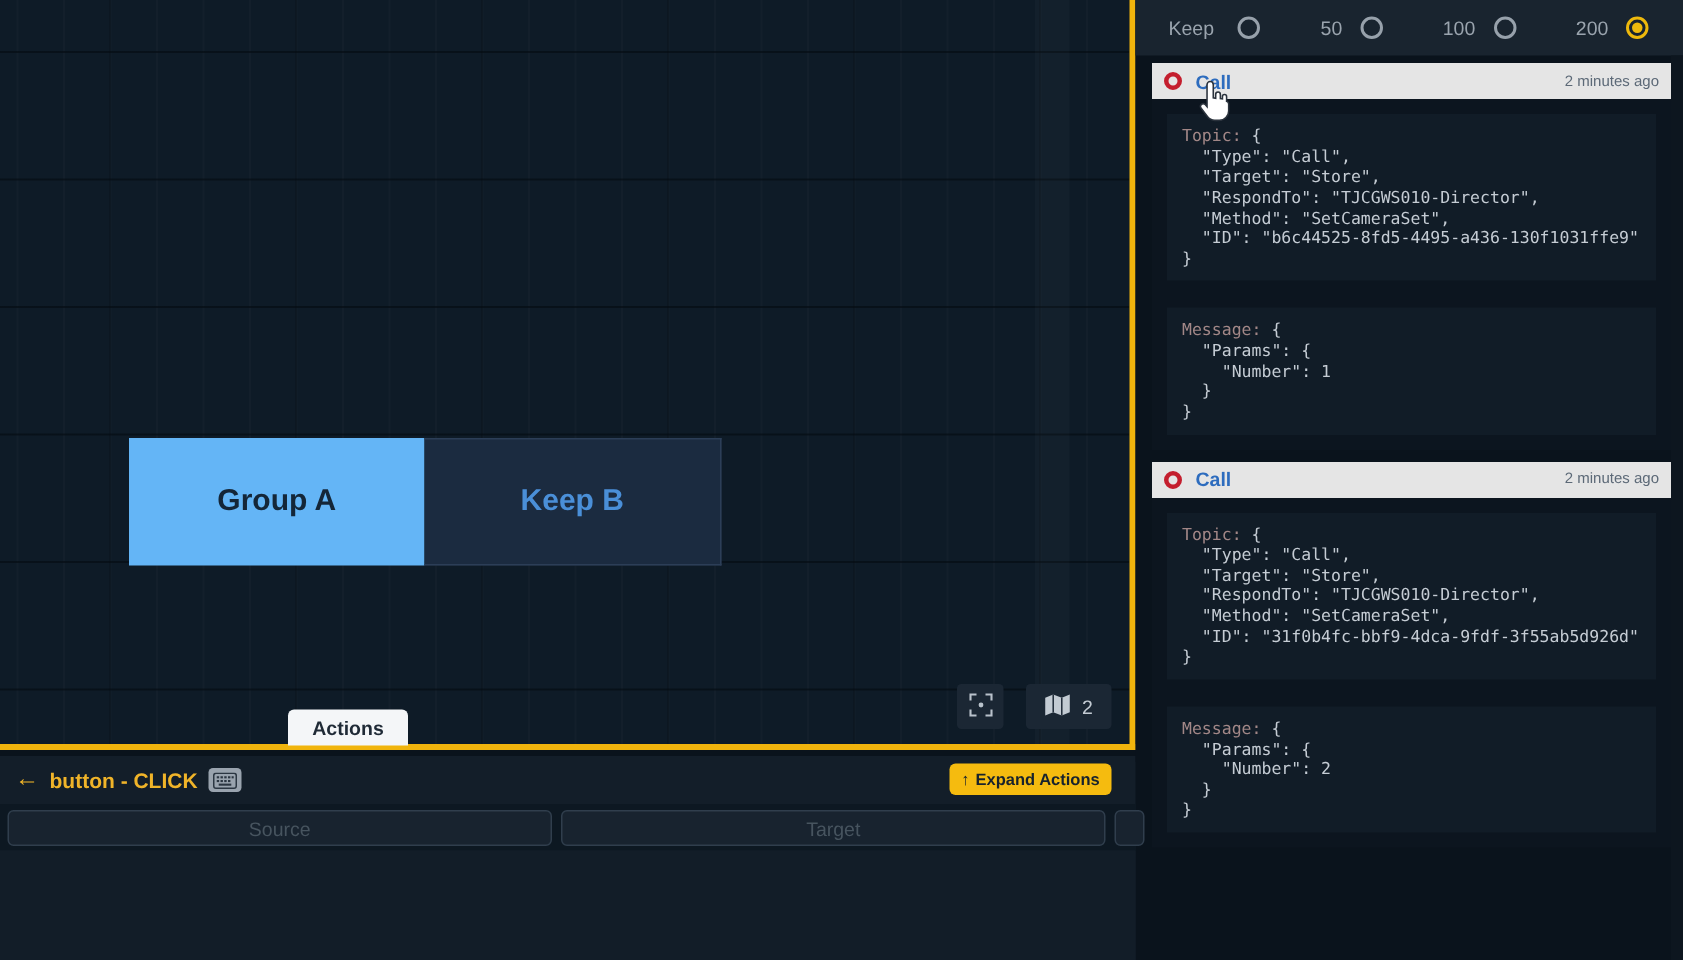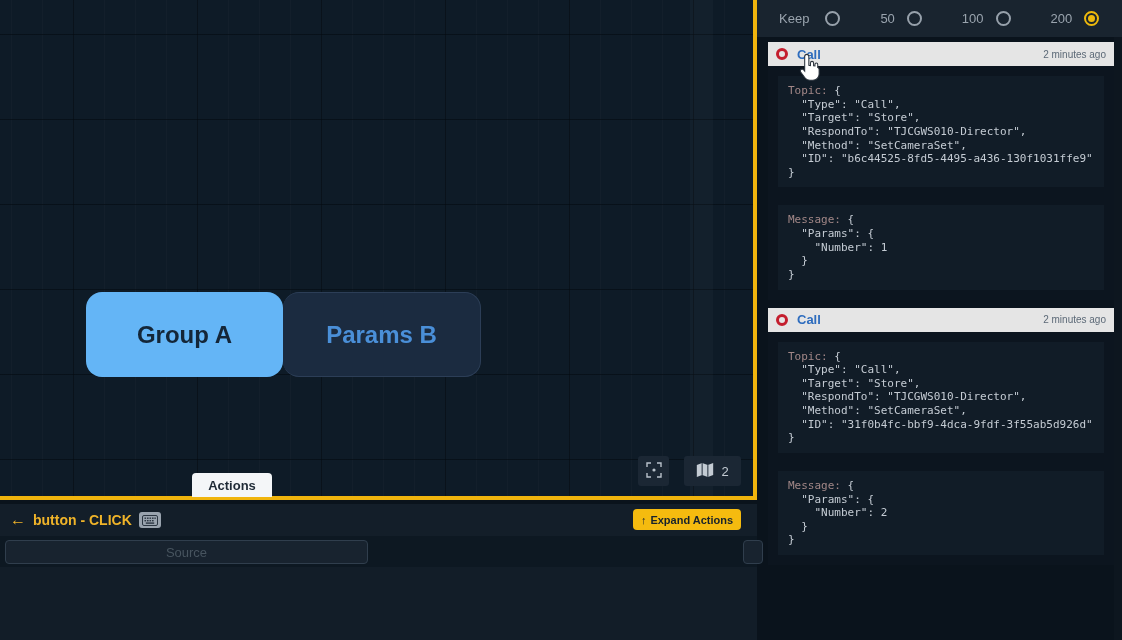--- a/index.html
+++ b/index.html
@@ -17,21 +17,21 @@
       linear-gradient(90deg, rgba(3,10,16,0.6) 1px, transparent 1px),
       linear-gradient(90deg, rgba(255,255,255,0.018) 1px, transparent 1px);
     background-size:100% 85px, 124px 100%, 31px 100%;
     background-position:0 34px, 73px 0, 11px 0;
   }
   .grid-band { position:absolute; top:0; left:690px; width:23px; height:100%;
     background:rgba(255,255,255,0.025); }
 
   .group-segments { position:absolute; left:86px; top:292px; display:flex; }
   .segment { width:197px; height:85px; display:flex; align-items:center; justify-content:center;
-    font-size:24px; font-weight:bold; cursor:pointer;border-radius:16px; }
+    font-size:20px; font-weight:bold; cursor:pointer; }
   .segment.selected { background:#64b5f6; color:#142638; }
   .segment.unselected { background:#1b2b40; color:#4a8fd8; border:1px solid #2c3e57; border-left:none; width:198px; }
 
   .actions-tab { position:absolute; left:192px; top:473px; width:80px; height:24px;
     background:#f4f6f8; border-radius:4px 4px 0 0; display:flex; align-items:center; justify-content:center;
     color:#1f2a36; font-size:13px; font-weight:bold; cursor:pointer; }
 
   .canvas-tools { position:absolute; right:12px; bottom:10px; display:flex; gap:15px; }
   .tool-btn { height:30px; background:#1b2734; border-radius:3px; display:flex; align-items:center;
     justify-content:center; gap:7px; color:#c3cbd3; font-size:13px; cursor:pointer; }
@@ -98,21 +98,21 @@
 </head>
 <body>
 
 <div class="stage">
 
   <div class="canvas-panel">
     <div class="grid-band"></div>
 
     <div class="group-segments">
       <div class="segment selected">Group A</div>
-      <div class="segment unselected">Params B</div>
+      <div class="segment unselected">Keep B</div>
     </div>
 
     <div class="actions-tab">Actions</div>
 
     <div class="canvas-tools">
       <div class="tool-btn fit">
         <span>
           <svg width="16" height="16" viewBox="0 0 16 16">
             <g stroke="#b9c2cb" stroke-width="1.4" fill="none">
               <path d="M1 5 V1 H5"></path>
@@ -159,20 +159,21 @@
       </span>
     </div>
 
     <button class="expand-btn">
       <span>↑</span>
       <span>Expand Actions</span>
     </button>
 
     <div class="fields-strip">
       <input class="field source" type="text" placeholder="Source" style="">
+      <input class="field target" type="text" placeholder="Target" style="">
       <input class="field partial" type="text" style="">
     </div>
 
     <div class="ae-lower"></div>
   </div>
 
   <div class="right-panel">
 
     <div class="top-bar">
       <span class="keep-label">Keep</span>

